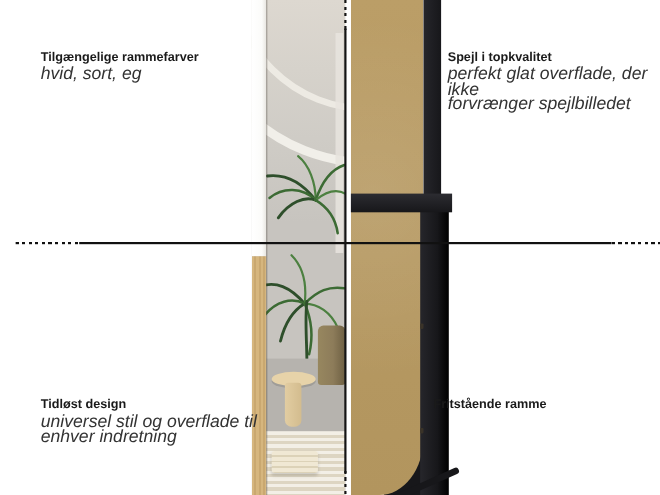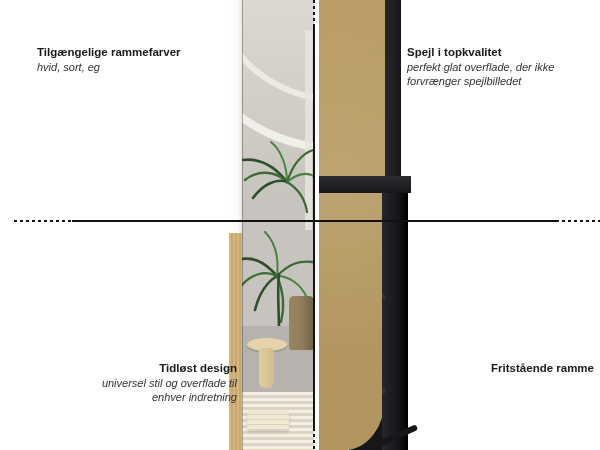--- a/index.html
+++ b/index.html
@@ -65,26 +65,26 @@
   .hline-dot-left{left:0;width:58px;}
   .hline-dot-right{left:542px;width:58px;}
   .vline-solid{left:299px;top:26px;width:2px;height:404px;background:#141414;}
   .vline-dot{left:299px;width:2px;background:repeating-linear-gradient(to bottom,#141414 0 3px,transparent 3px 6px);}
   .vline-dot-top{top:0;height:28px;}
   .vline-dot-bottom{top:428px;height:22px;}
 
   
   .note{width:200px;}
   .note-title{position:static;font-size:11.5px;font-weight:700;color:var(--text-strong);line-height:14px;}
-  .note-desc{position:static;font-size:11px;font-style:italic;color:var(--text-italic);
+  .note-desc{position:static;font-size:16px;font-style:italic;color:var(--text-italic);
              line-height:13.5px;margin-top:2px;white-space:pre-line;}
   .tl{left:23px;top:45px;text-align:left;}
   .tr{right:7px;top:45px;}
-  .bl{left:23px;top:361px;text-align:right;}
-  .br{right:20px;top:361px;text-align:right;}
+  .bl{left:23px;top:361px;text-align:left;}
+  .br{right:20px;top:361px;}
 </style>
 </head>
 <body>
 
 <div class="stage">
 
   <div class="photo">
 
     <div class="front">
       <div class="arc arc-outer"></div>

